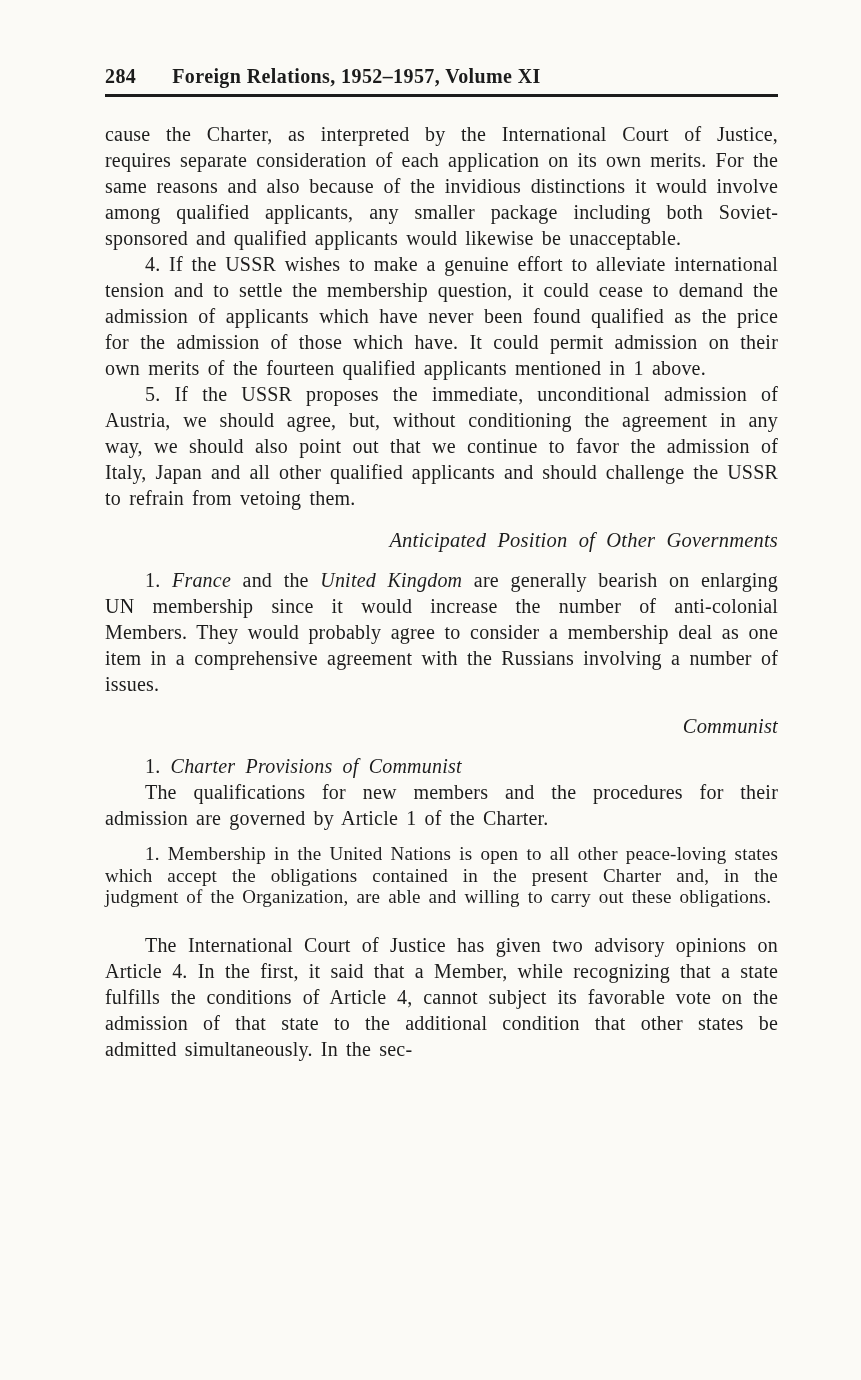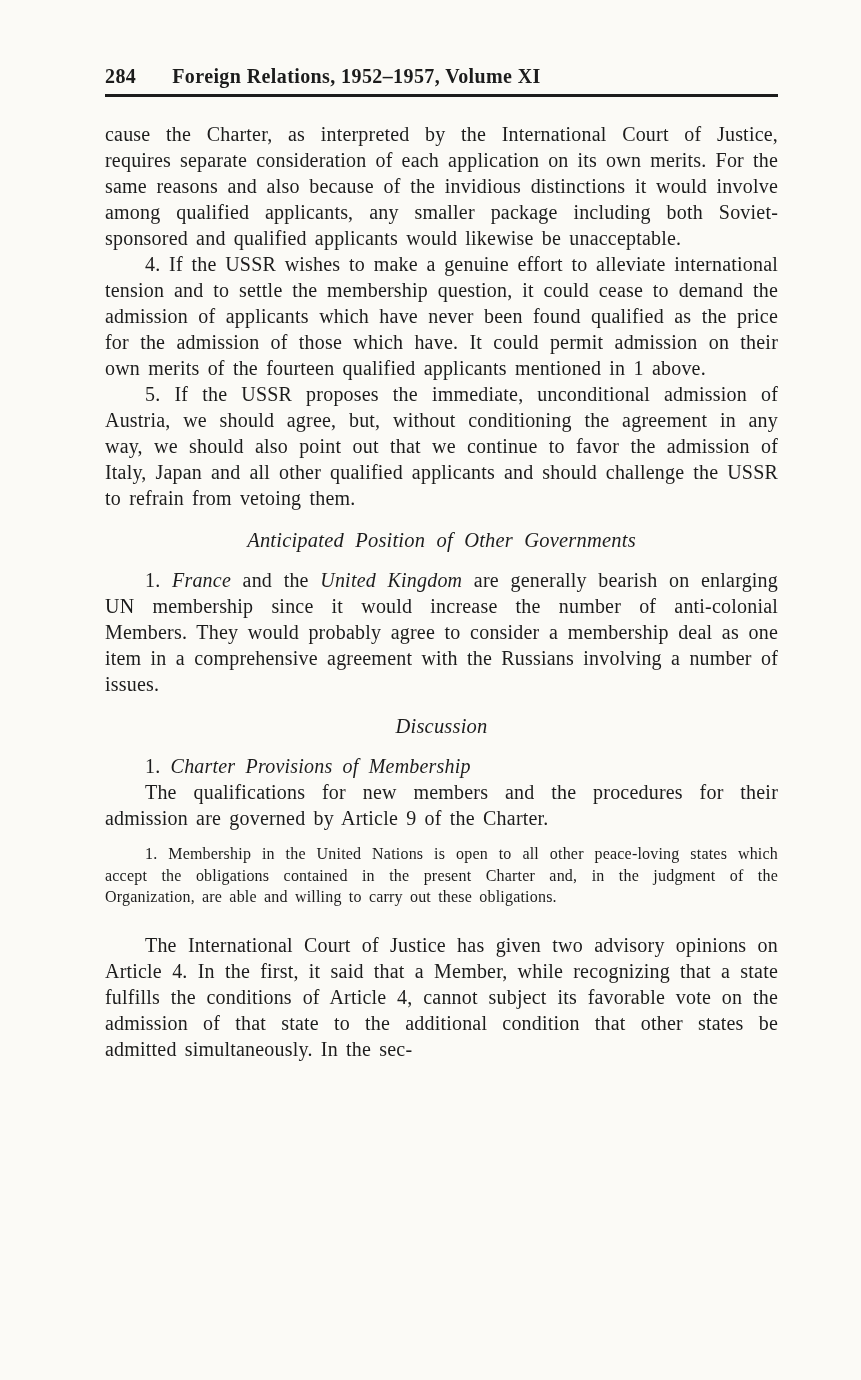--- a/index.html
+++ b/index.html
@@ -53,34 +53,34 @@
   .doc-body p {
     margin: 0;
   }
   p.para.indent {
     text-indent: 40px;
   }
   p.heading {
     font-style: italic;
     font-size: 20.5px;
     margin: 16px 0 14px 0;
-    text-align: center;
+    text-align: right;
     word-spacing: 6px;
   }
   p.subheading {
     margin-top: 12px;
     text-indent: 40px;
     text-align: left;
     word-spacing: 5px;
   }
   p.subheading .seg-italic {
     font-style: italic;
   }
   p.quote {
-    font-size: 16px;
+    font-size: 19px;
     line-height: 21.5px;
     text-indent: 40px;
   }
   p.quote.first-quote {
     margin-top: 12px;
   }
   p.spaced {
     margin-top: 24px;
   }
   .seg-italic {
@@ -95,20 +95,20 @@
     <div class="header">
       <span class="page-num">284</span>
       <span class="header-title">Foreign Relations, 1952–1957, Volume XI</span>
     </div>
     <div class="doc-body">
         <p class="para"><span class="seg">cause the Charter, as interpreted by the International Court of Justice, requires separate consideration of each application on its own merits. For the same reasons and also because of the invidious distinctions it would involve among qualified applicants, any smaller package including both Soviet-sponsored and qualified applicants would likewise be unacceptable.</span></p>
         <p class="para indent"><span class="seg">4. If the USSR wishes to make a genuine effort to alleviate international tension and to settle the membership question, it could cease to demand the admission of applicants which have never been found qualified as the price for the admission of those which have. It could permit admission on their own merits of the fourteen qualified applicants mentioned in 1 above.</span></p>
         <p class="para indent"><span class="seg">5. If the USSR proposes the immediate, unconditional admission of Austria, we should agree, but, without conditioning the agreement in any way, we should also point out that we continue to favor the admission of Italy, Japan and all other qualified applicants and should challenge the USSR to refrain from vetoing them.</span></p>
         <p class="heading"><span class="seg-italic">Anticipated Position of Other Governments</span></p>
         <p class="para indent"><span class="seg">1. </span><span class="seg-italic">France</span><span class="seg"> and the </span><span class="seg-italic">United Kingdom</span><span class="seg"> are generally bearish on enlarging UN membership since it would increase the number of anti-colonial Members. They would probably agree to consider a membership deal as one item in a comprehensive agreement with the Russians involving a number of issues.</span></p>
-        <p class="heading"><span class="seg-italic">Discussion</span></p>
-        <p class="subheading indent"><span class="seg">1. </span><span class="seg-italic">Charter Provisions of Membership</span></p>
-        <p class="para indent"><span class="seg">The qualifications for new members and the procedures for their admission are governed by Article 9 of the Charter.</span></p>
+        <p class="heading"><span class="seg-italic">Communist</span></p>
+        <p class="subheading indent"><span class="seg">1. </span><span class="seg-italic">Charter Provisions of Communist</span></p>
+        <p class="para indent"><span class="seg">The qualifications for new members and the procedures for their admission are governed by Article 1 of the Charter.</span></p>
         <p class="quote indent first-quote"><span class="seg">1. Membership in the United Nations is open to all other peace-loving states which accept the obligations contained in the present Charter and, in the judgment of the Organization, are able and willing to carry out these obligations.</span></p>
         <p class="para indent spaced"><span class="seg">The International Court of Justice has given two advisory opinions on Article 4. In the first, it said that a Member, while recognizing that a state fulfills the conditions of Article 4, cannot subject its favorable vote on the admission of that state to the additional condition that other states be admitted simultaneously. In the sec-</span></p>
       </div>
   </div>
 </div>
 
 </body></html>

